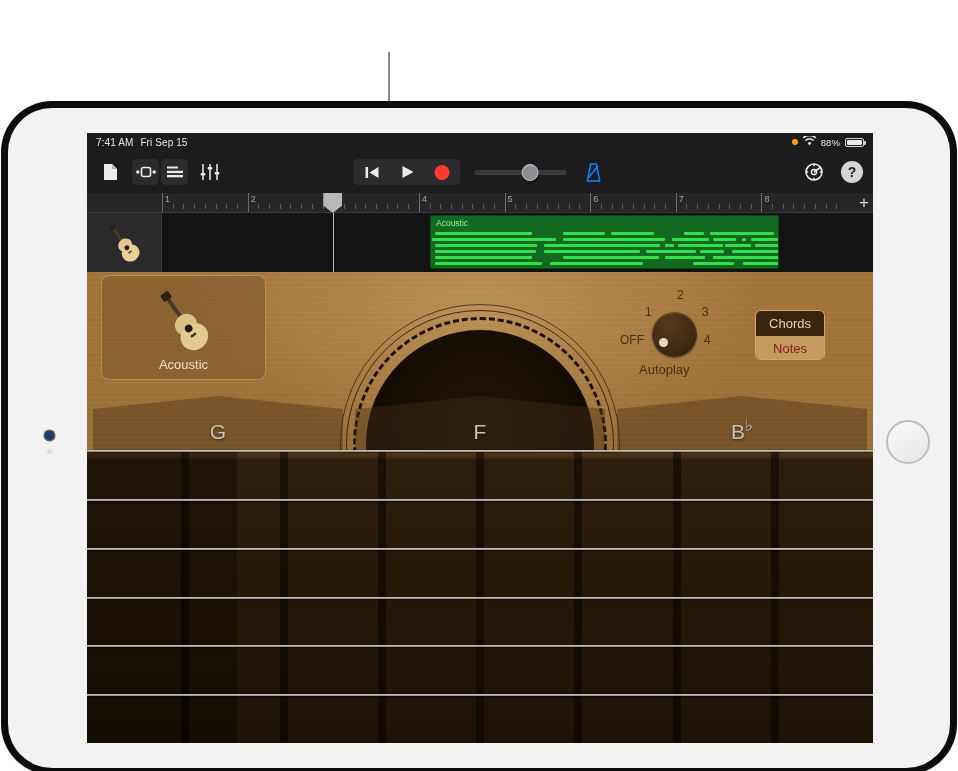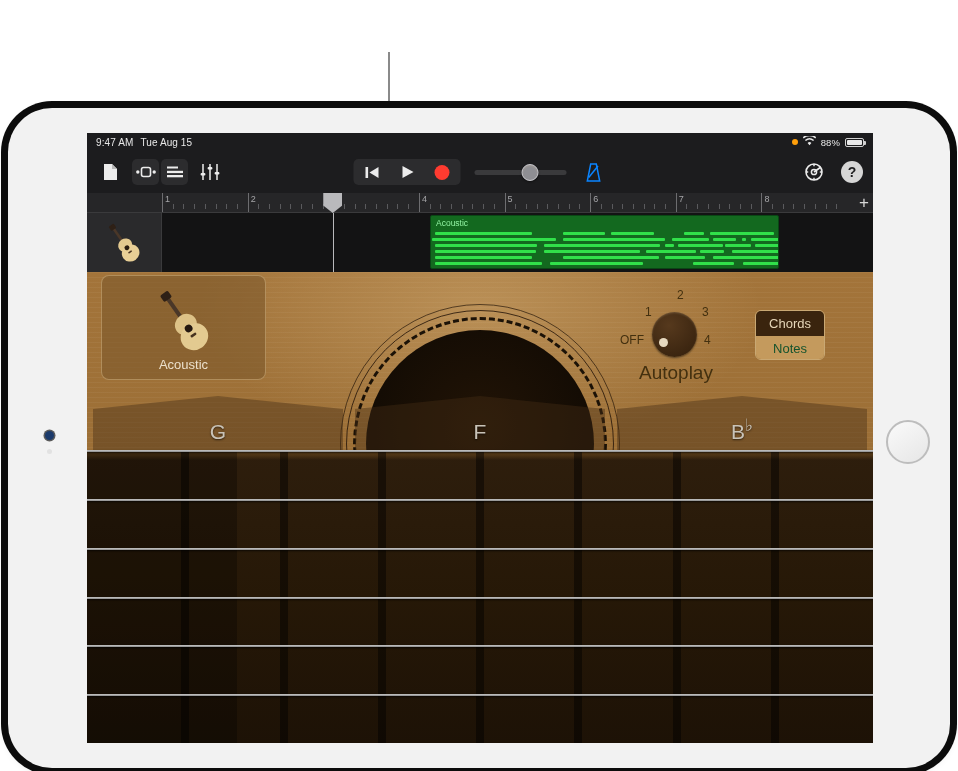--- a/index.html
+++ b/index.html
@@ -186,31 +186,31 @@
     box-shadow: inset 0 1px 2px rgba(255,220,170,.2), 0 1px 2px rgba(0,0,0,.5);
   }
   .knob-dot { position:absolute; left:7px; top:26px; width:9px; height:9px;
     border-radius:50%; background:#e7d9bf; }
   .ap-lbl { position:absolute; color:#43300f; font-size:12px; }
   .ap-off { left:-4px; top:43px; font-size:12px; }
   .ap-1 { left:21px; top:15px; }
   .ap-2 { left:53px; top:-2px; }
   .ap-3 { left:78px; top:15px; }
   .ap-4 { left:80px; top:43px; }
-  .ap-name { position:absolute; left:15px; top:72px; font-size:19px; color:#43300f; }
+  .ap-name { position:absolute; left:15px; top:72px; font-size:13px; color:#43300f; }
 
   
   .cn-toggle {
     position:absolute; right:48px; top:38px; width:70px; height:50px;
     border:1px solid #c9a873; border-radius:6px; overflow:hidden;
   }
   .cn-btn { height:25px; display:flex; align-items:center; justify-content:center;
             font-size:13px; }
   .cn-on { background:#3a240e; color:#e6d6b8; }
-  .cn-off { background:#c49a5d; color:#14532d; }
+  .cn-off { background:#c49a5d; color:#7f1d1d; }
 
   
   .chordrow {
     position:absolute; left:0; right:0; top:122px; height:56px; display:flex;
   }
   .chord {
     flex:1; position:relative; display:flex; align-items:flex-end;
     justify-content:center; padding-bottom:6px;
   }
   .chord .tab {
@@ -258,22 +258,22 @@
 
   <div class="device">
     <div class="bezel-cam"></div>
     <div class="bezel-sensor"></div>
     <div class="home-btn"></div>
 
     <div class="screen">
 
       <div class="statusbar">
         <div class="sb-left">
-          <span>9:47 AM</span>
-          <span>Tue Aug 15</span>
+          <span>7:41 AM</span>
+          <span>Fri Sep 15</span>
         </div>
         <div class="sb-right">
           <span class="dot-orange"></span>
           <span class="wifi">
             <svg width="13" height="10" viewBox="0 0 13 10">
                 <path d="M6.5 9.2 4.6 6.9a3 3 0 0 1 3.8 0zM2.9 5.1a5.6 5.6 0 0 1 7.2 0l1-1.2a7.2 7.2 0 0 0-9.2 0zM.7 2.4a8.9 8.9 0 0 1 11.6 0l1-1.2a10.4 10.4 0 0 0-13.6 0z" fill="#e8e8e8"></path>
               </svg>
           </span>
           <span>88%</span>
           <span class="batt">

